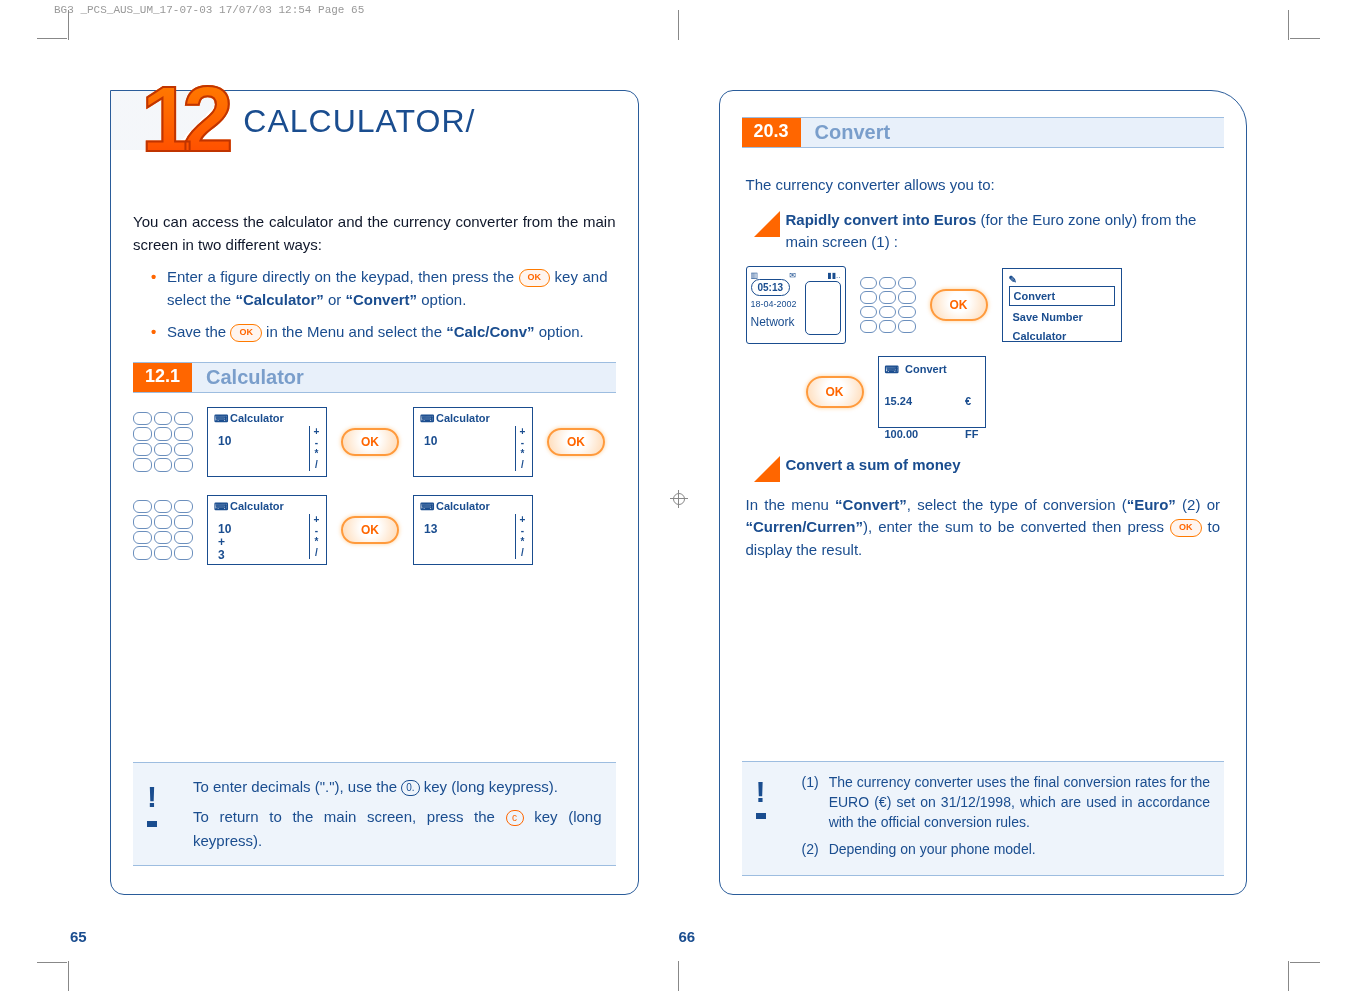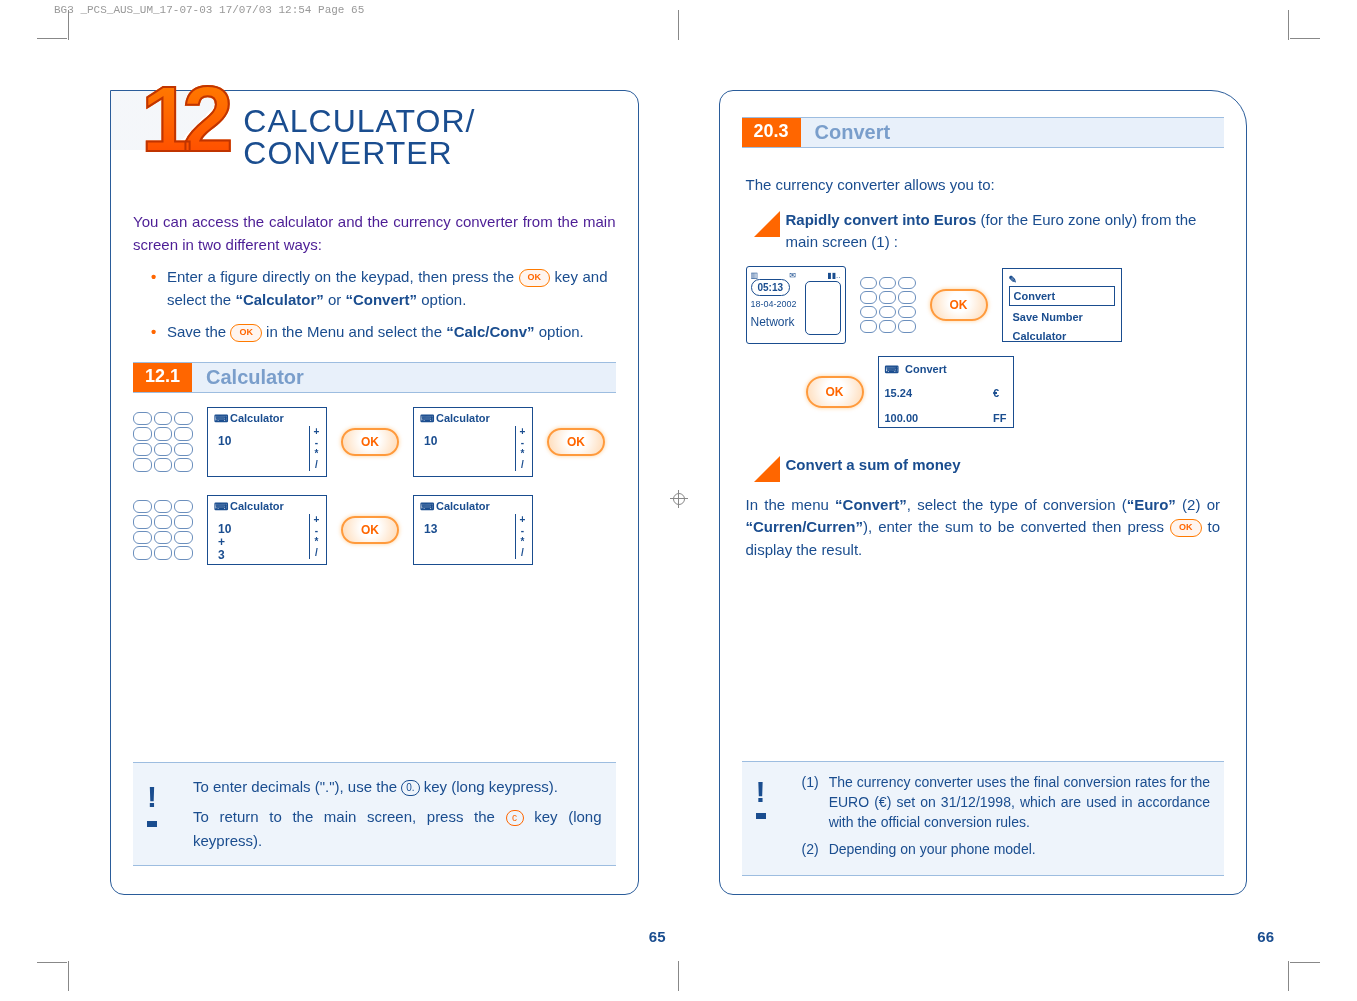--- a/index.html
+++ b/index.html
@@ -67,21 +67,21 @@
     -webkit-background-clip: text; background-clip:text; color: transparent;
     -webkit-text-stroke: 2px #c03400;
     line-height: 0.8;
     padding-right:20px;
   }
   .chapter-title {
     font-size: 32px; font-weight: 400; color:#1a4d8f;
     letter-spacing:1px; line-height:1.0; padding-top: 22px;
   }
 
-  .body-text { font-size:15px; line-height:1.5; color:#4c1d95; }
+  .body-text { font-size:15px; line-height:1.5; color:#0f172a; }
   .intro { margin: 120px 22px 10px 22px; text-align: justify; }
   ul.bullets { list-style:none; margin: 10px 30px 18px 40px; }
   ul.bullets li { position:relative; padding-left:16px; margin-bottom:10px; text-align: justify; font-size:15px; line-height:1.5; }
   ul.bullets li::before { content:"•"; position:absolute; left:0; color:#ff6600; font-weight:bold; }
   .inline-ok {
     display:inline-block; vertical-align:middle;
     padding:1px 8px; border:1px solid #ff7a00; border-radius:10px;
     font-size:9px; font-weight:bold; color:#ff6600; background:#fff5ef;
   }
   .inline-key {
@@ -142,21 +142,21 @@
     background:#eef4fb; padding:12px 14px 12px 60px;
     position:relative; font-size:15px; line-height:1.6; text-align:justify;
   }
   .note-box-bottom-left { position:absolute; bottom:18px; }
   .note-excl {
     position:absolute; left:14px; top:10px;
     font-size:30px; font-weight:900; color:#1a4d8f;
     border-bottom:6px solid #1a4d8f;
   }
 
-  .page-num { position:absolute; bottom:6px; left:0; right:13px; text-align:right; font-weight:900; color:#1a4d8f; font-size:15px; }
+  .page-num { position:absolute; bottom:6px; left:0; right:13px; text-align:left; font-weight:900; color:#1a4d8f; font-size:15px; }
   .panel-right { border-top-right-radius: 36px; }
   .r-body { padding: 12px 26px; font-size:15px; line-height:1.5; }
   .tri-bullet { display:flex; gap:6px; margin: 12px 8px; }
   .tri {
     width:0; height:0; border-style:solid;
     border-width: 0 0 26px 26px;
     border-color: transparent transparent #ff6600 transparent;
     flex-shrink:0; margin-top:2px;
   }
   .flow-row { display:flex; align-items:center; gap:14px; margin:12px 0 8px 0; }
@@ -179,23 +179,23 @@
 
   .menu-scr {
     width:120px; height:74px; border:1px solid #1a4d8f;
     padding:5px 6px; font-size:11px; color:#1a4d8f; font-weight:bold; position:relative;
   }
   .menu-scr .sel { border:1px solid #1a4d8f; display:block; padding:1px 4px; margin-bottom:2px;}
   .menu-scr .row { display:block; padding:1px 4px; }
   .menu-scr .edit { position:absolute; top:3px; left:6px; font-size:10px;}
 
   .conv-scr {
-    width:136px; height:72px; border:1px solid #1a4d8f;
+    width:108px; height:72px; border:1px solid #1a4d8f;
     padding:4px 6px; font-size:11px; color:#1a4d8f; font-weight:bold;
-    display:grid; grid-template-columns: 1fr auto; gap:8px 8px;
+    display:grid; grid-template-columns: 1fr auto; gap:16px 8px;
   }
   .conv-title { grid-column: 1 / span 2; }
 
   .footnotes {
     position:absolute; bottom:18px; left:22px; right:22px;
     border-top:1px solid #9dbde0; border-bottom:1px solid #9dbde0;
     background:#eef4fb; padding:10px 14px 10px 60px;
     font-size:14px; line-height:1.45;
   }
   .footnotes .note-excl { top:8px; }
@@ -224,21 +224,20 @@
   </div>
 
 <div class="spread">
 
   <div class="page page-left">
     <div class="panel panel-left">
       <div class="chapter-wrap">
         <div class="chapter-num">12</div>
         <div class="chapter-title">
           <span>CALCULATOR/</span><br>
-          <span>CONVERTER</span>
         </div>
       </div>
 
       <p class="body-text intro">You can access the calculator and the currency converter from the main screen in two different ways:</p>
 
       <ul class="bullets">
         <li>
           <span>Enter a figure directly on the keypad, then press the </span>
           <span class="inline-ok">OK</span>
           <span> key and select the </span>

